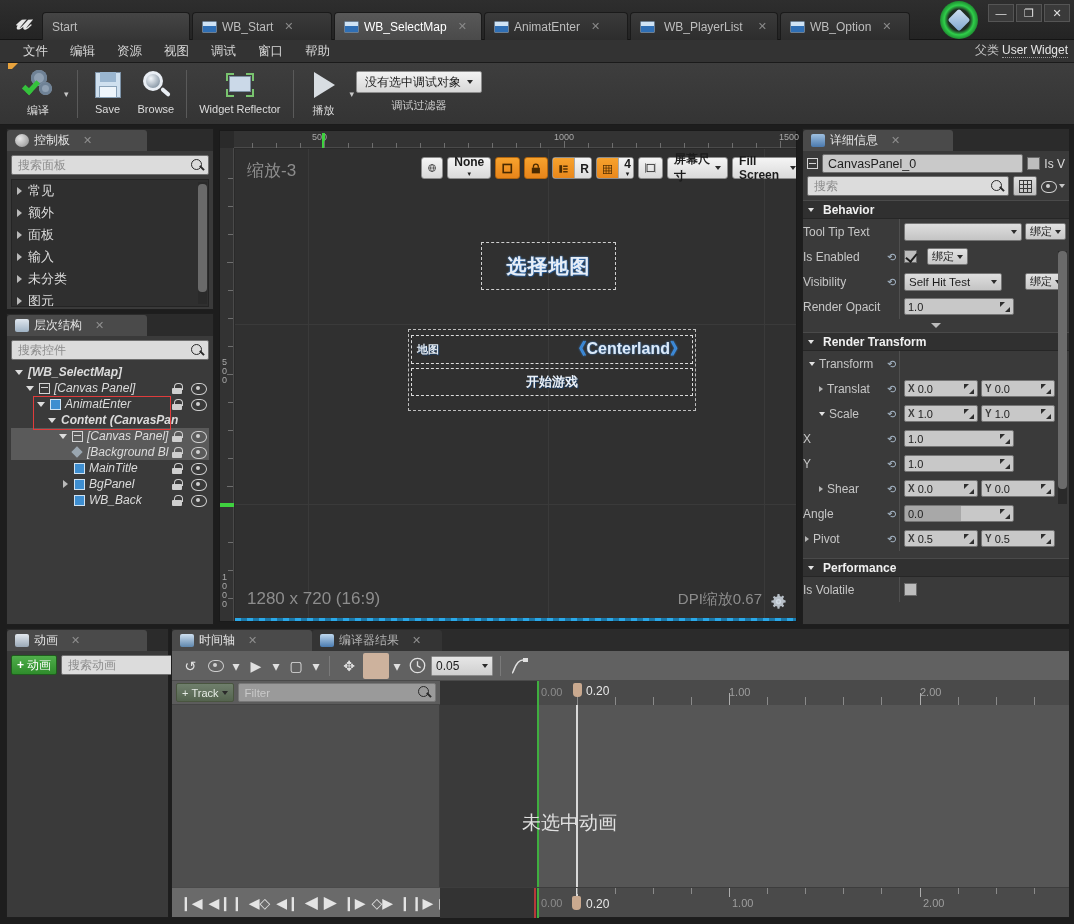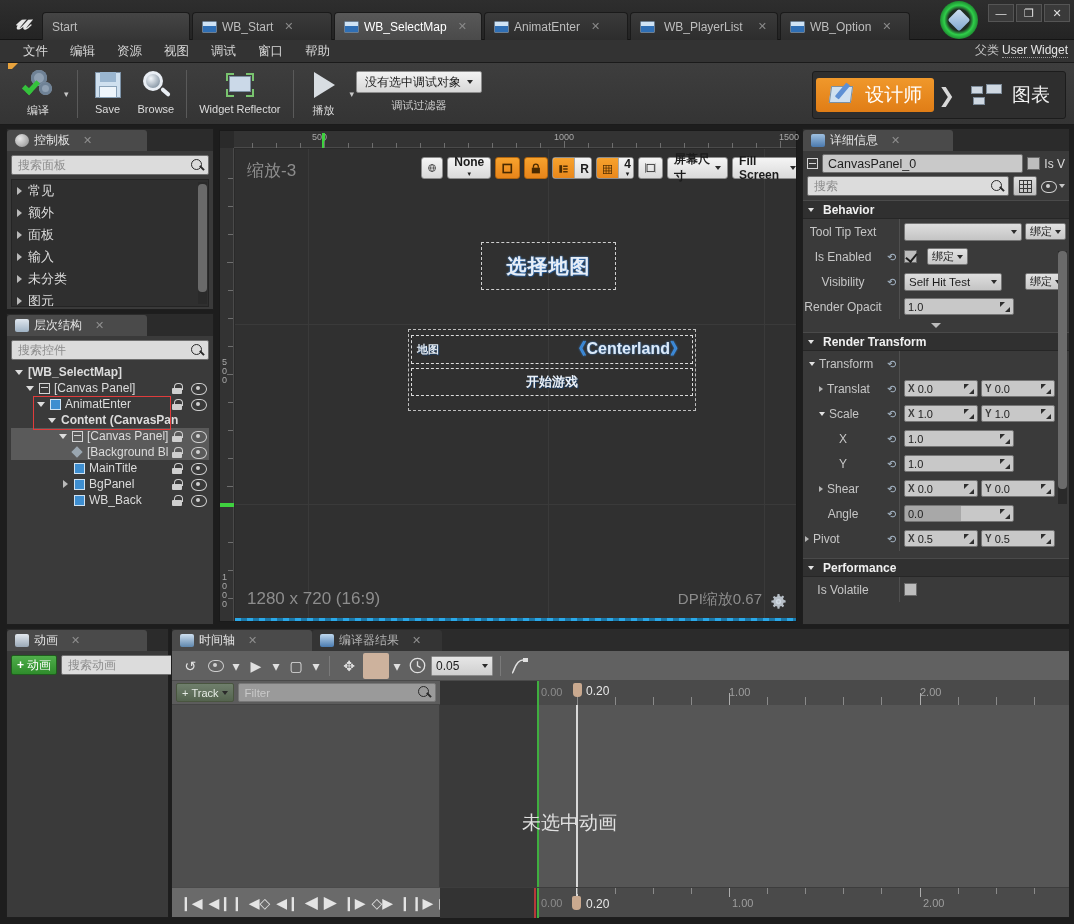--- a/index.html
+++ b/index.html
@@ -260,21 +260,21 @@
   }
   .chkbox { width: 13px; height: 13px; background: #bdbdbd; border: 1px solid #6a6a6a; flex: none; position: relative; }
   .chkbox.checked::after { content:""; position:absolute; left:3px; top:0px; width:5px; height:9px;
     border-right:2px solid #1e1e1e; border-bottom:2px solid #1e1e1e; transform:rotate(40deg); }
   .cat {
     height: 19px; display: flex; align-items: center; gap: 5px; padding-left: 5px;
     background: #303030; border-top: 1px solid #4a4a4a; border-bottom: 1px solid #262626;
     color: #f0f0f0; font-size: 12px; font-weight: bold;
   }
   .prow { height: 25px; display: flex; align-items: center; font-size: 12px; color: #cccccc; }
-  .pname { width: 84px; text-align: center; padding-right: 4px; color: #c6c6c6;
+  .pname { width: 84px; text-align: left; padding-right: 4px; color: #c6c6c6;
     overflow: hidden; white-space: nowrap; }
   .reset { width: 12px; height: 12px; flex: none; color: #a4b4c4; font-size: 11px; line-height: 12px; }
   .pval { flex: 1; display: flex; align-items: center; gap: 3px; padding-left: 4px; padding-right: 3px;
     border-left: 1px solid #4f4f4f; height: 25px; }
   .field {
     height: 17px; background: #c8c8c8; border: 1px solid #757575; border-radius: 2px;
     color: #1d1d1d; font-size: 11px; display: flex; align-items: center; padding: 0 3px; gap: 3px;
   }
   .field .ax { color: #3c3c3c; font-size: 10px; font-weight: bold; }
   .field .sp { flex: 1; }
@@ -447,38 +447,20 @@
           </span>
         <span class="lbl">播放</span>
       </div>
       <div class="tb-arrow">▾</div>
       <div class="dbg-wrap">
         <div class="dbg-combo">
           <span>没有选中调试对象</span>
           <span class="cdown"></span>
         </div>
         <div class="dbg-sub">调试过滤器</div>
-      </div>
-    </div>
-    <div class="modeswitch">
-      <div class="mode on">
-        <span class="micon">
-            <i class="pane"></i>
-            <i class="pen"></i>
-          </span>
-        <span>设计师</span>
-      </div>
-      <div class="chev">❯</div>
-      <div class="mode">
-        <span class="gicon">
-          <i class="nb n1"></i>
-            <i class="nb n2"></i>
-            <i class="nb n3"></i>
-        </span>
-        <span>图表</span>
       </div>
     </div>
   </div>
 
   <div class="panel" style="left:6px; top:128px; width:208px; height:182px;">
     <div class="panel-tabs">
       <div class="ptab" style="width:140px;">
         <span class="pico" style="background:radial-gradient(circle at 35% 35%,#e8e8e8,#8a8a8a); border-radius:50%;"></span>
         <span>控制板</span>
         <span class="x">✕</span>
@@ -528,21 +510,21 @@
         <span class="pico" style="background:linear-gradient(#dfe6ee,#9fb2c4);"></span>
         <span>层次结构</span>
         <span class="x">✕</span>
       </div>
     </div>
     <div class="panel-body" style="top:22px;">
       <div class="searchbar">
         <input type="text" placeholder="搜索控件" style="">
         <span class="mag"></span>
       </div>
-      <div class="listarea" style="top:28px; background:#3a3a3a; border:none;">
+      <div class="listarea" style="top:28px; background:#3a3a3a; border:none;font-style:italic;">
         <div class="hrow" style="padding-left:4px; font-weight:bold;">
           <span class="tri-d"></span>
           <span>[WB_SelectMap]</span>
         </div>
         <div class="hrow" style="padding-left:15px;">
           <span class="tri-d"></span>
           <span class="hico canvas"></span>
           <span>[Canvas Panel]</span>
           <span class="lockeye">
               <span class="lock"></span>

